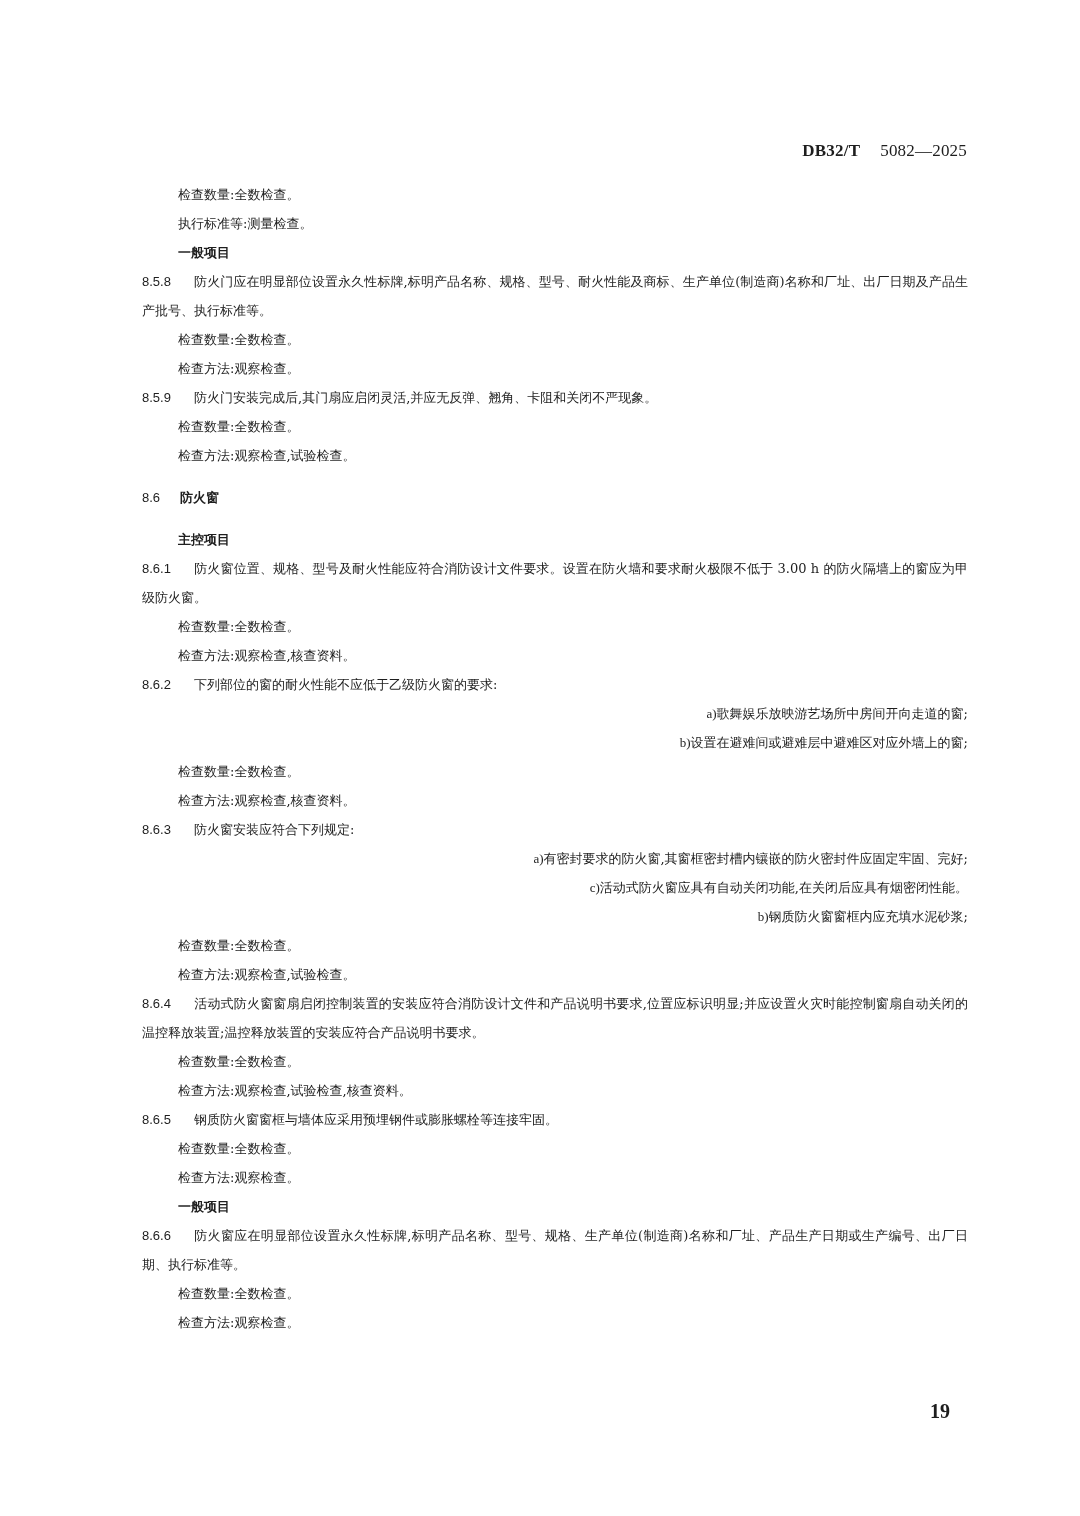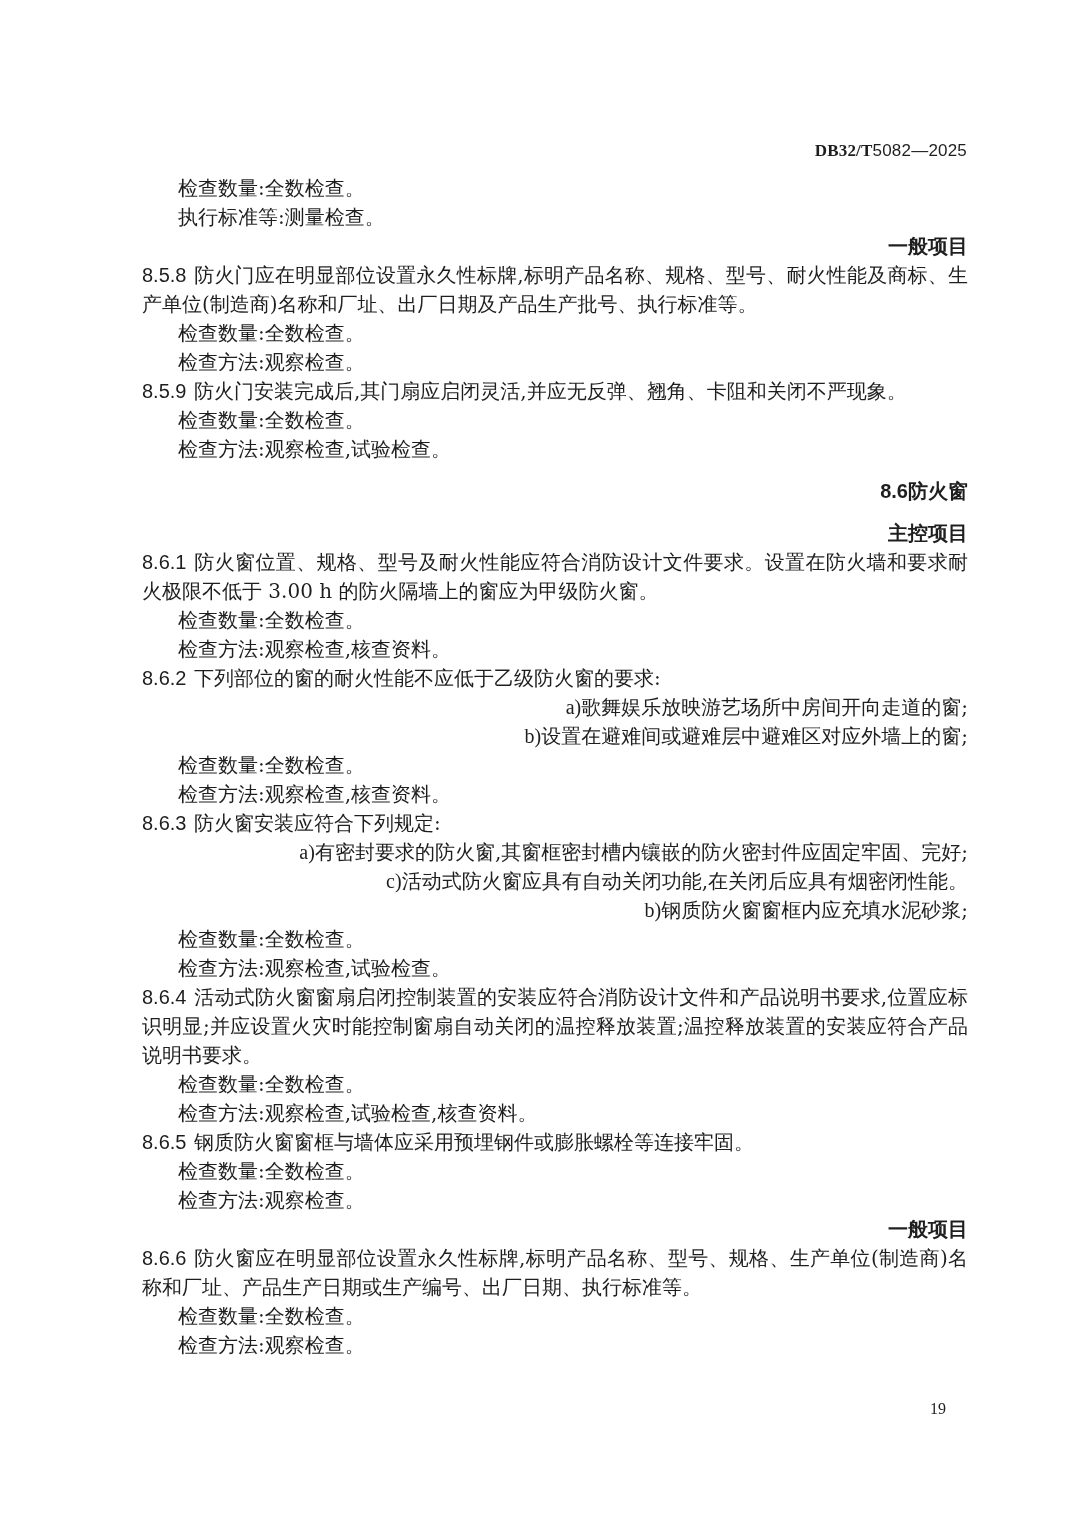--- a/index.html
+++ b/index.html
@@ -6,39 +6,39 @@
   body {
     width: 1080px; height: 1516px; position: relative; overflow: hidden;
     font-family: "DejaVu Serif", "Liberation Serif", serif;
     color: #1e1e1e;
   }
   .header {
     position: absolute; top: 140px; right: 113px;
     font-size: 17px; letter-spacing: 0.2px;
   }
   .header .code-b { font-family: "Liberation Serif", serif; font-weight: bold; }
-  .header .code-n { font-family: Liberation Sans, sans-serif; margin-left: 0; }
+  .header .code-n { font-family: Liberation Serif, serif; margin-left: 20px; }
   .content {
-    position: absolute; left: 142px; top: 174px; width: 826px;
-    font-size: 20px; line-height: 29px;
+    position: absolute; left: 142px; top: 180px; width: 826px;
+    font-size: 13px; line-height: 29px;
   }
   .line { white-space: nowrap; }
   .ind { padding-left: 36px; }
   .ind-item { padding-left: 32px; text-align: right; }
   .clause-num { font-family: "Liberation Sans", sans-serif; display: inline-block; min-width: 52px; }
   .para { text-align: justify; text-align-last: left; }
-  .bold { font-family: "DejaVu Sans", sans-serif; font-weight: bold; text-align: right; }
+  .bold { font-family: "DejaVu Sans", sans-serif; font-weight: bold; }
   .section {
     margin-top: 13px; margin-bottom: 13px;
   }
   .section .num { font-family: "Liberation Sans", sans-serif; display: inline-block; width: 38px; }
   .item-label { font-family: "Liberation Serif", serif; display: inline-block; width: 42px; }
   .page-number {
     position: absolute; top: 1400px; left: 930px;
-    font-family: "Liberation Serif", serif; font-size: 16px;
+    font-family: "Liberation Serif", serif; font-size: 20px; font-weight: bold;
   }
 </style>
 </head>
 <body>
 
 <div class="header">
   <span class="code-b">DB32/T</span><span class="code-n">5082—2025</span>
 </div>
 
 <div class="content">
@@ -52,21 +52,21 @@
   <div class="line ind">检查数量:全数检查。</div>
   <div class="line ind">检查方法:观察检查。</div>
 
   <div class="para">
     <span class="clause-num">8.5.9</span><span>防火门安装完成后,其门扇应启闭灵活,并应无反弹、翘角、卡阻和关闭不严现象。</span>
   </div>
   <div class="line ind">检查数量:全数检查。</div>
   <div class="line ind">检查方法:观察检查,试验检查。</div>
 
   <div class="line section bold">
-    <span class="num" style="font-weight:bold;">8.6</span><span>防火窗</span>
+    <span class="num" style="font-weight:normal;">8.6</span><span>防火窗</span>
   </div>
 
   <div class="line ind bold">主控项目</div>
 
   <div class="para">
     <span class="clause-num">8.6.1</span><span>防火窗位置、规格、型号及耐火性能应符合消防设计文件要求。设置在防火墙和要求耐火极限不低于 3.00 h 的防火隔墙上的窗应为甲级防火窗。</span>
   </div>
   <div class="line ind">检查数量:全数检查。</div>
   <div class="line ind">检查方法:观察检查,核查资料。</div>
 

